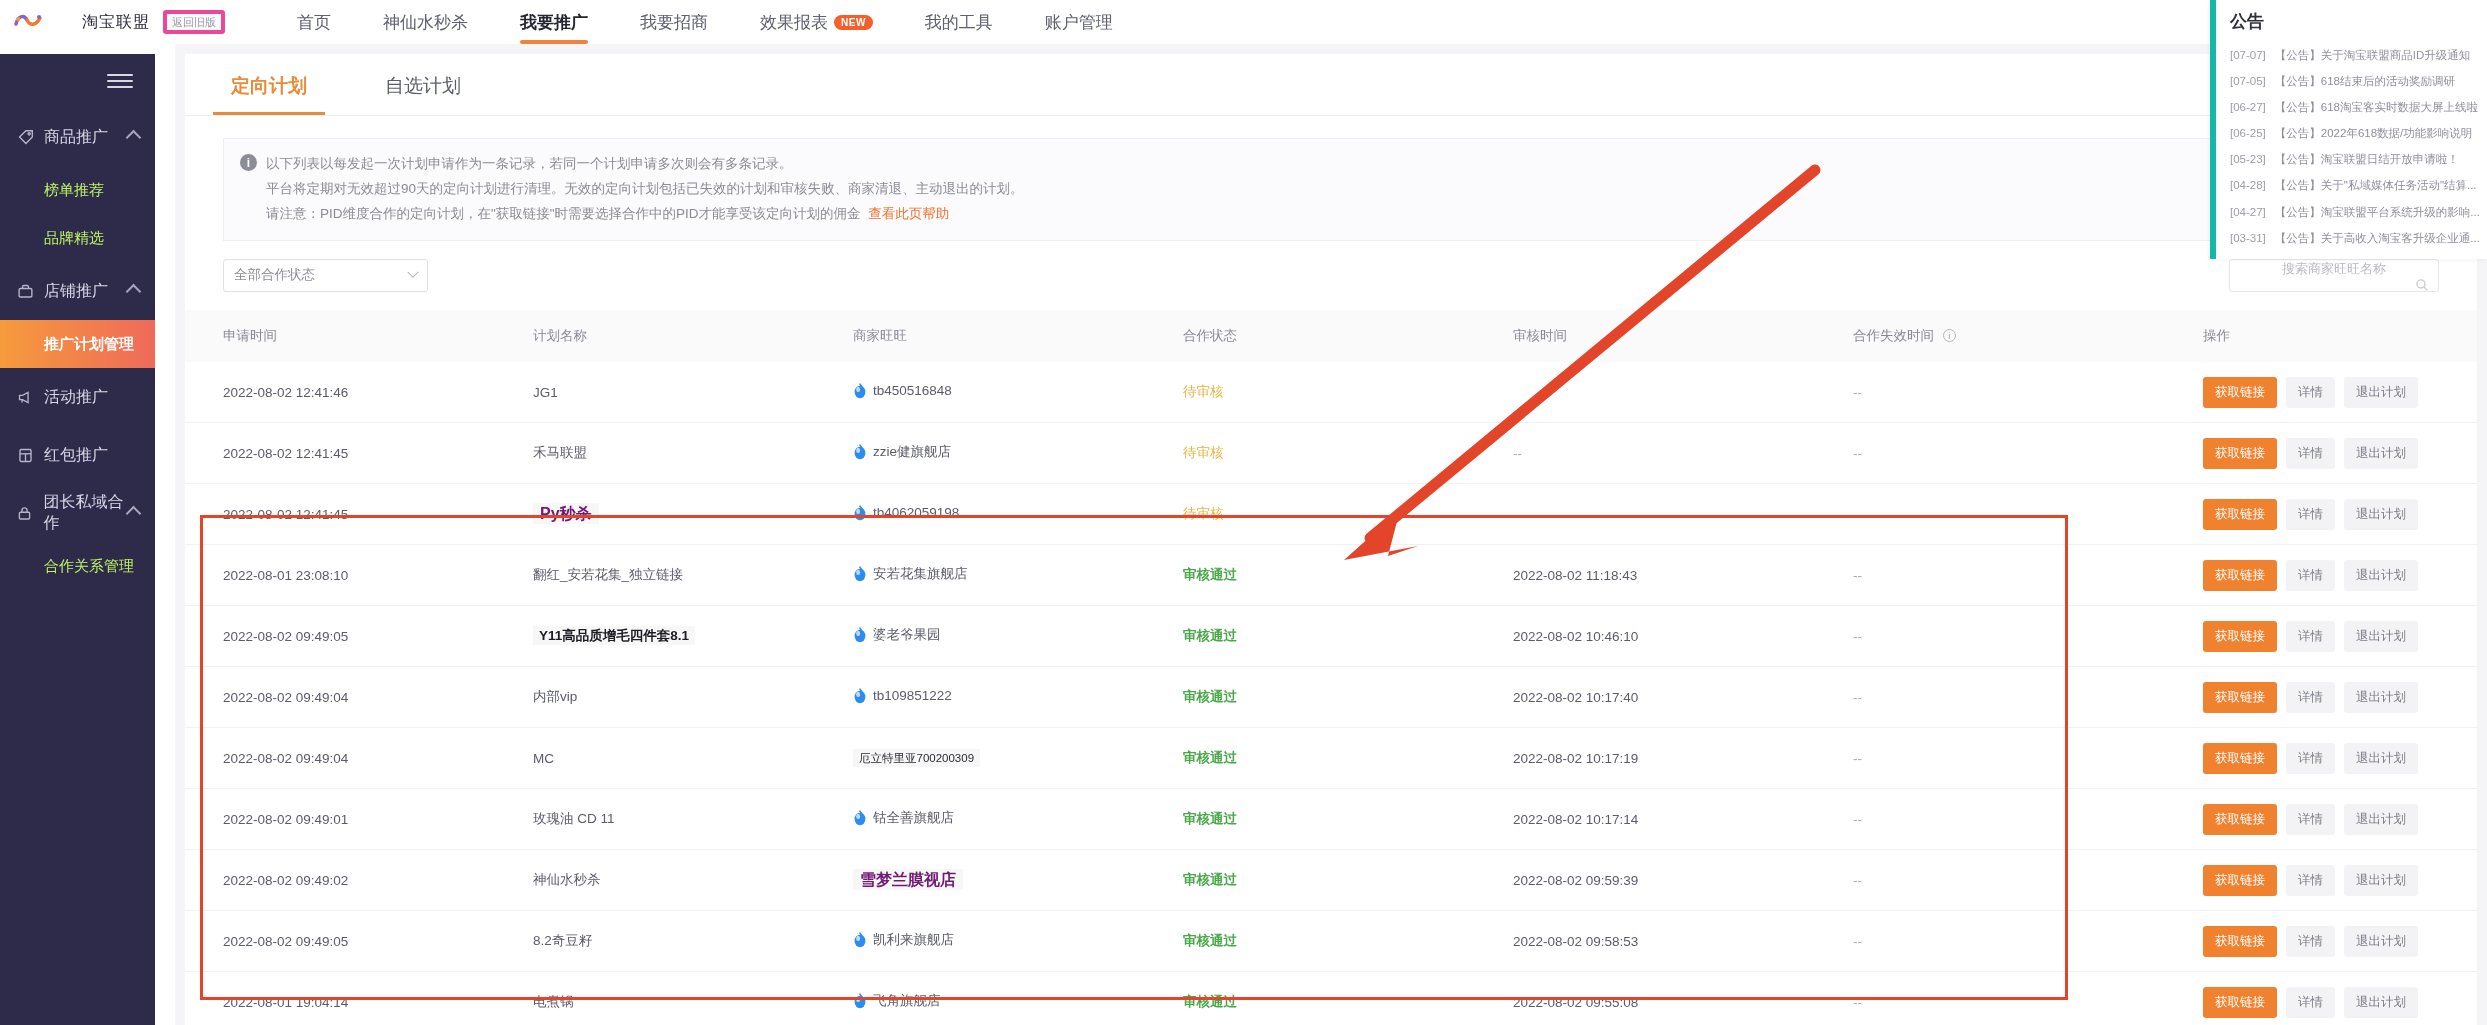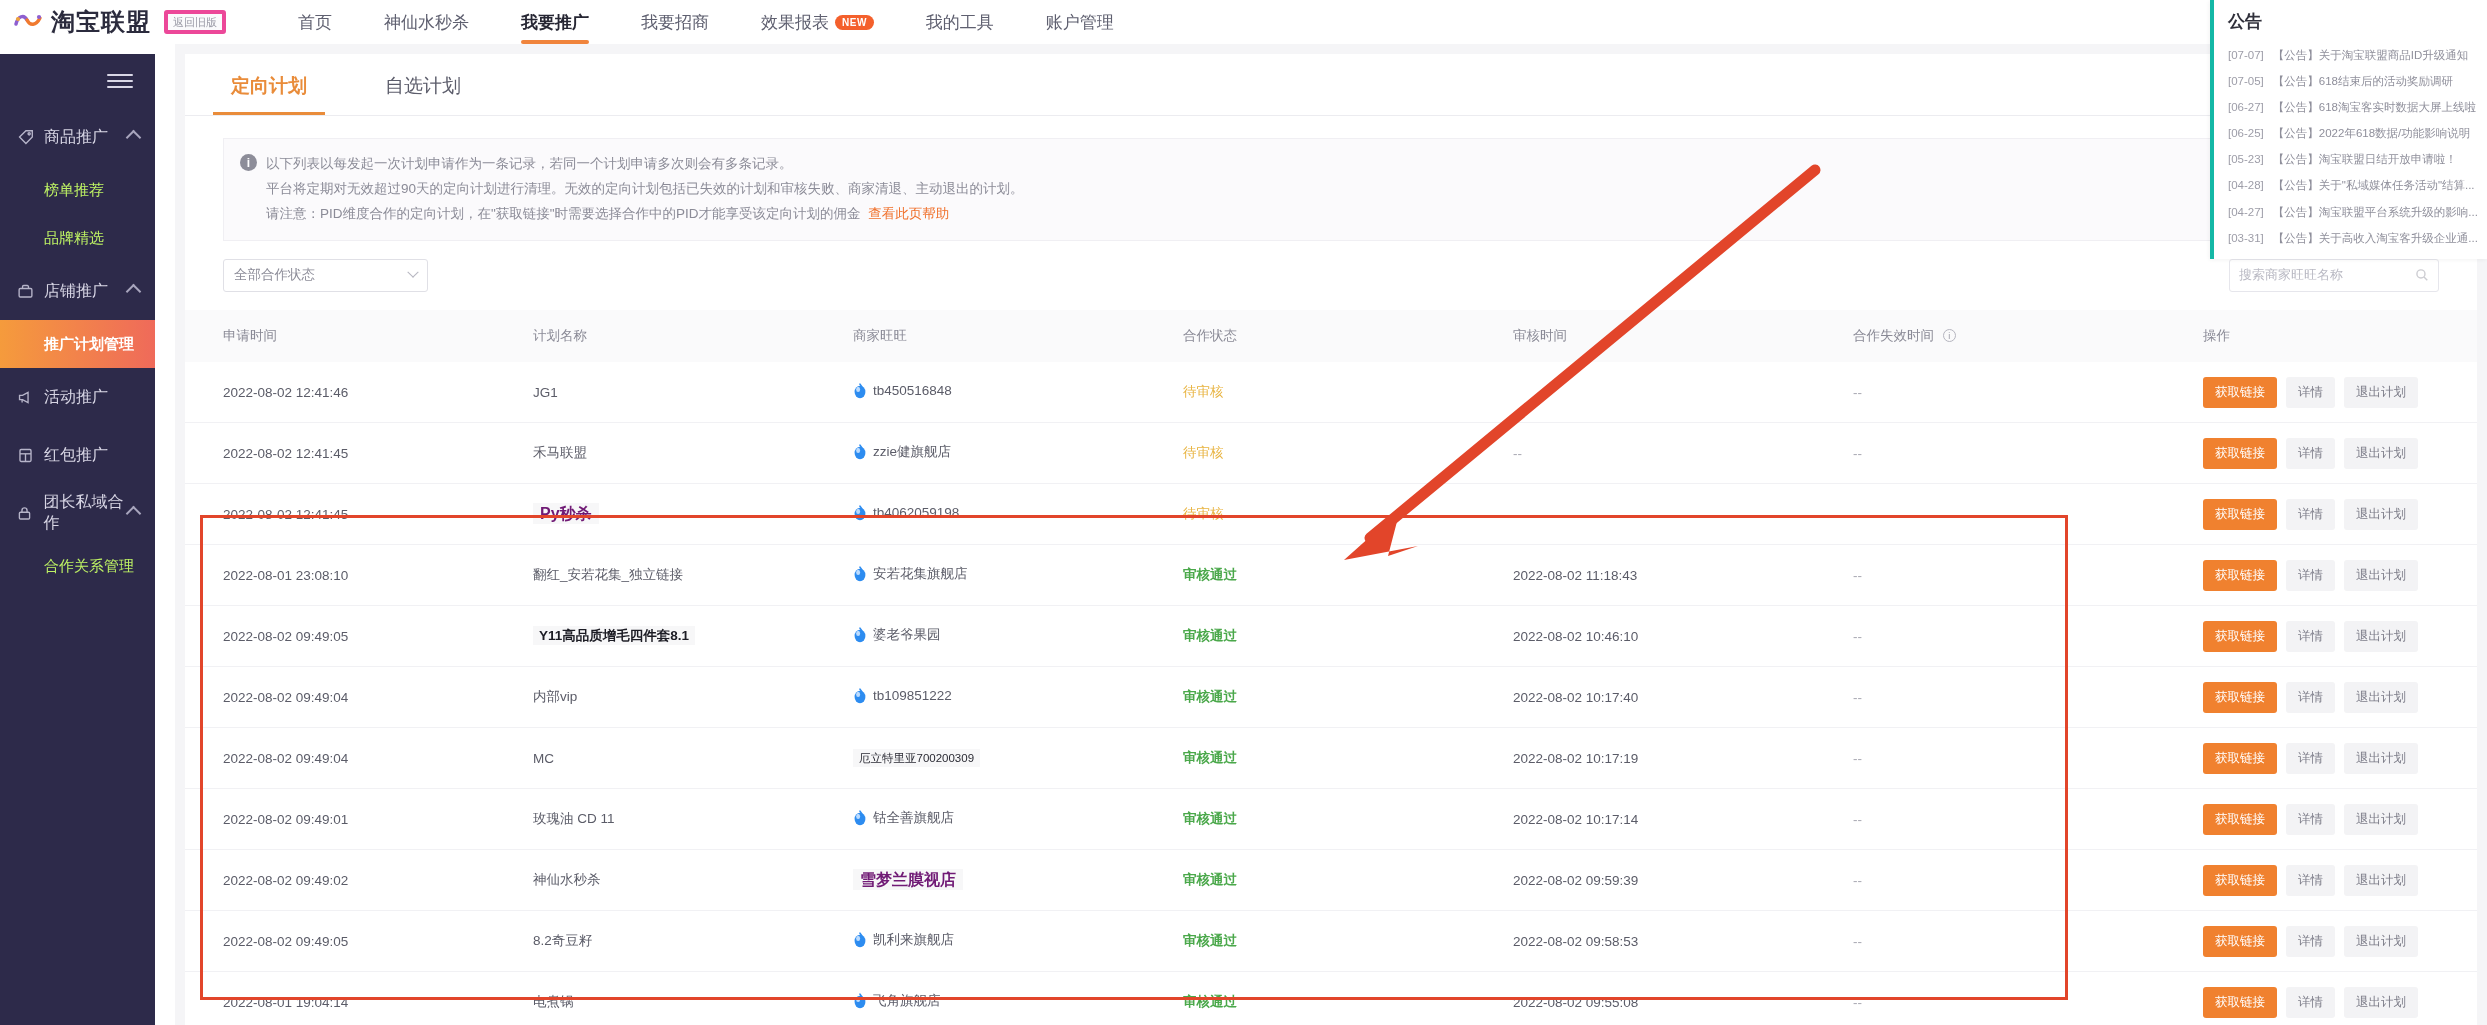--- a/index.html
+++ b/index.html
@@ -12,21 +12,21 @@
   .app { position: relative; width: 2487px; height: 1025px; }
 
   
   .topnav {
     position: absolute; top: 0; left: 0; width: 2487px; height: 44px;
     background: #ffffff; display: flex; align-items: center;
     padding-left: 14px; z-index: 30;
   }
   .logo-wrap { display: flex; align-items: center; gap: 7px; }
   .logo-mark { width: 30px; height: 24px; position: relative; }
-  .logo-text { font-size: 24px; font-weight: bold; color: #2b2b3d; letter-spacing: 1px; }
+  .logo-text { font-size: 16px; font-weight: normal; color: #2b2b3d; letter-spacing: 1px; margin-left: 31px; }
   .oldver-btn {
     margin-left: 6px; font-size: 11px; color: #9a9aa6;
     border: 4px solid #ec4899; border-radius: 3px;
     padding: 2px 5px; line-height: 1.1; background: #fafafc;
   }
   .nav-items { display: flex; align-items: center; margin-left: 46px; height: 44px; }
   .nav-item {
     position: relative; font-size: 17px; color: #5f6070;
     padding: 0 26px; height: 44px; display: flex; align-items: center;
     cursor: pointer; white-space: nowrap;
@@ -94,21 +94,21 @@
 
   .filterbar { display: flex; align-items: center; margin: 18px 38px 0 38px; }
   .select {
     width: 205px; height: 33px; border: 1px solid #e0e0e6; border-radius: 3px;
     display: flex; align-items: center; padding: 0 10px; font-size: 13.5px; color: #8d8d99;
     background: #fff; cursor: pointer;
   }
   .select .dchev { margin-left: auto; width: 8px; height: 8px; border-right: 1.6px solid #b6b6c0; border-bottom: 1.6px solid #b6b6c0; transform: rotate(45deg) translate(-2px,-2px); }
   .searchbox {
     margin-left: auto; width: 210px; height: 33px; border: 1px solid #e6e6ec; border-radius: 3px;
-    display: flex; align-items: center; padding: 0 9px; font-size: 13px; color: #b9b9c3; background: #fff;
+    display: flex; align-items: center; padding: 0 9px; font-size: 13px; color: #b9b9c3; background: #fff; flex-direction: column;
   }
   .search-ico { margin-left: auto; width: 14px; height: 14px; opacity: .5; }
 
   
   table.plan { width: 2292px; border-collapse: collapse; margin-top: 18px; table-layout: fixed; }
   table.plan thead th {
     background: #fafafb; height: 52px; font-size: 13.5px; font-weight: normal;
     color: #8a8a96; text-align: left; padding-left: 18px;
   }
   table.plan tbody td {
@@ -147,21 +147,21 @@
   }
   .btn-ghost {
     background: #f3f3f5; color: #7c7c88; font-size: 12.5px; border-radius: 3px;
     padding: 7px 12px; cursor: pointer; white-space: nowrap;
   }
 
   
   .announce {
     position: absolute; top: 0px; right: 0px; width: 277px; min-height: 232px;
     background: #fff; z-index: 40; padding: 10px 0 8px 14px;
-    border-left: 4px solid #14b8a6; box-shadow: -1px 1px 4px rgba(0,0,0,.05);
+    border-left: 6px solid #14b8a6; box-shadow: -1px 1px 4px rgba(0,0,0,.05);
   }
   .announce h3 { font-size: 17px; color: #30303b; font-weight: bold; margin-bottom: 9px; }
   .an-row { display: flex; gap: 9px; font-size: 11.5px; color: #9d9da8; line-height: 2.27; white-space: nowrap; overflow: hidden; }
   .an-date { flex: 0 0 auto; }
   .an-txt { color: #8f8f9b; overflow: hidden; text-overflow: clip; }
 
   
   .redbox {
     position: absolute; left: 200px; top: 515px; width: 1868px; height: 485px;
     border: 3px solid #e2452a; pointer-events: none; z-index: 15;

